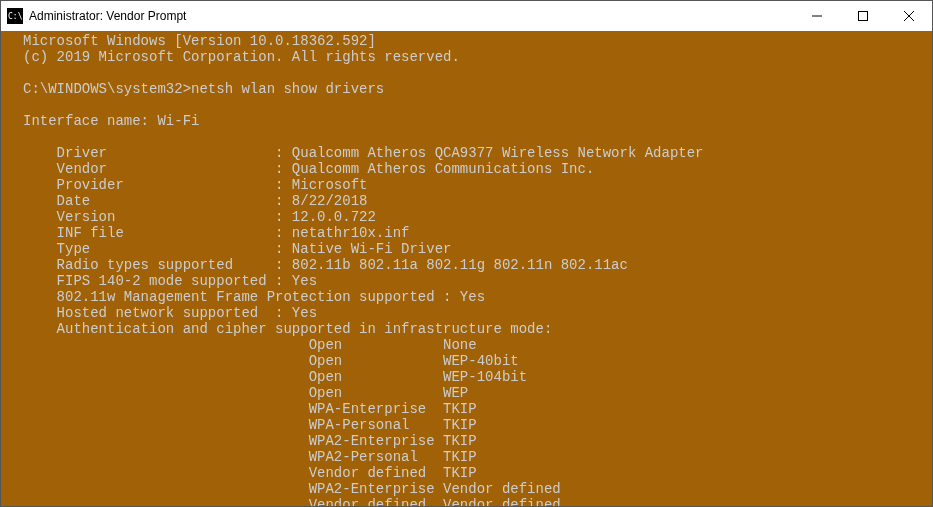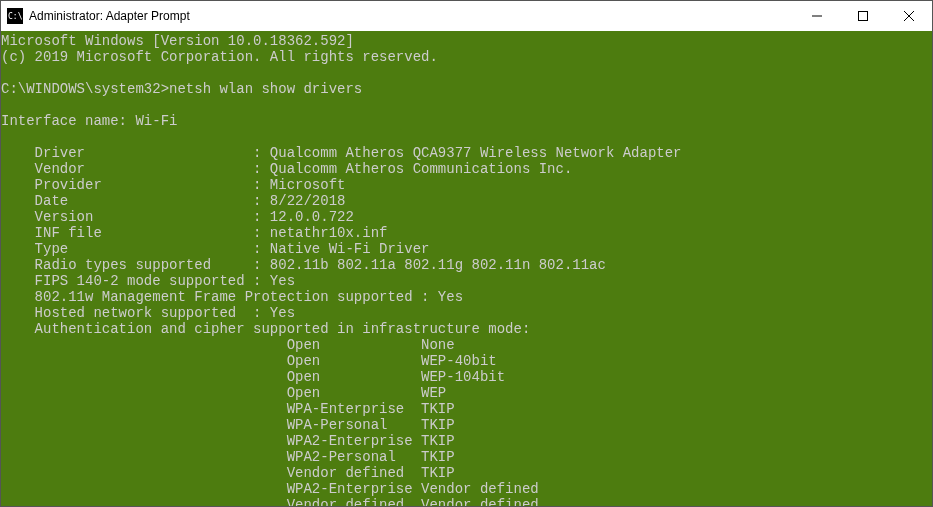--- a/index.html
+++ b/index.html
@@ -44,43 +44,43 @@
     height: 30px;
     display: flex;
     align-items: center;
     justify-content: center;
     color: #000;
     font-size: 10px;
   }
   .win-btn svg { display:block; }
   .terminal {
     flex: 1 1 auto;
-    background: #4d7c0f;
+    background: #a16207;
     color: #ccc;
     font-size: 14px;
     line-height: 16px;
-    padding: 2px 0;
+    padding: 2px 22px;
     white-space: pre;
     font-family: Consolas, "Courier New", monospace;
     overflow: hidden;
   }
   .terminal .row { white-space: pre; }
 </style>
 </head>
 <body>
 
 <div class="window">
   <div class="titlebar">
     <span class="app-icon">
       <svg width="16" height="16" viewBox="0 0 16 16">
         <rect x="0" y="0" width="16" height="16" fill="#000"></rect>
         <text x="1" y="11" font-size="8" fill="#fff" font-family="Consolas,monospace">C:\</text>
       </svg>
     </span>
-    <span class="title-text">Administrator: Adapter Prompt</span>
+    <span class="title-text">Administrator: Vendor Prompt</span>
     <span class="spacer"></span>
     <div class="win-btn">
       <svg width="10" height="10" viewBox="0 0 10 10">
           <line x1="0" y1="5" x2="10" y2="5" stroke="#000" stroke-width="1"></line>
         </svg>
     </div>
     <div class="win-btn">
       <svg width="10" height="10" viewBox="0 0 10 10">
           <rect x="0.5" y="0.5" width="9" height="9" fill="none" stroke="#000" stroke-width="1"></rect>
         </svg>

